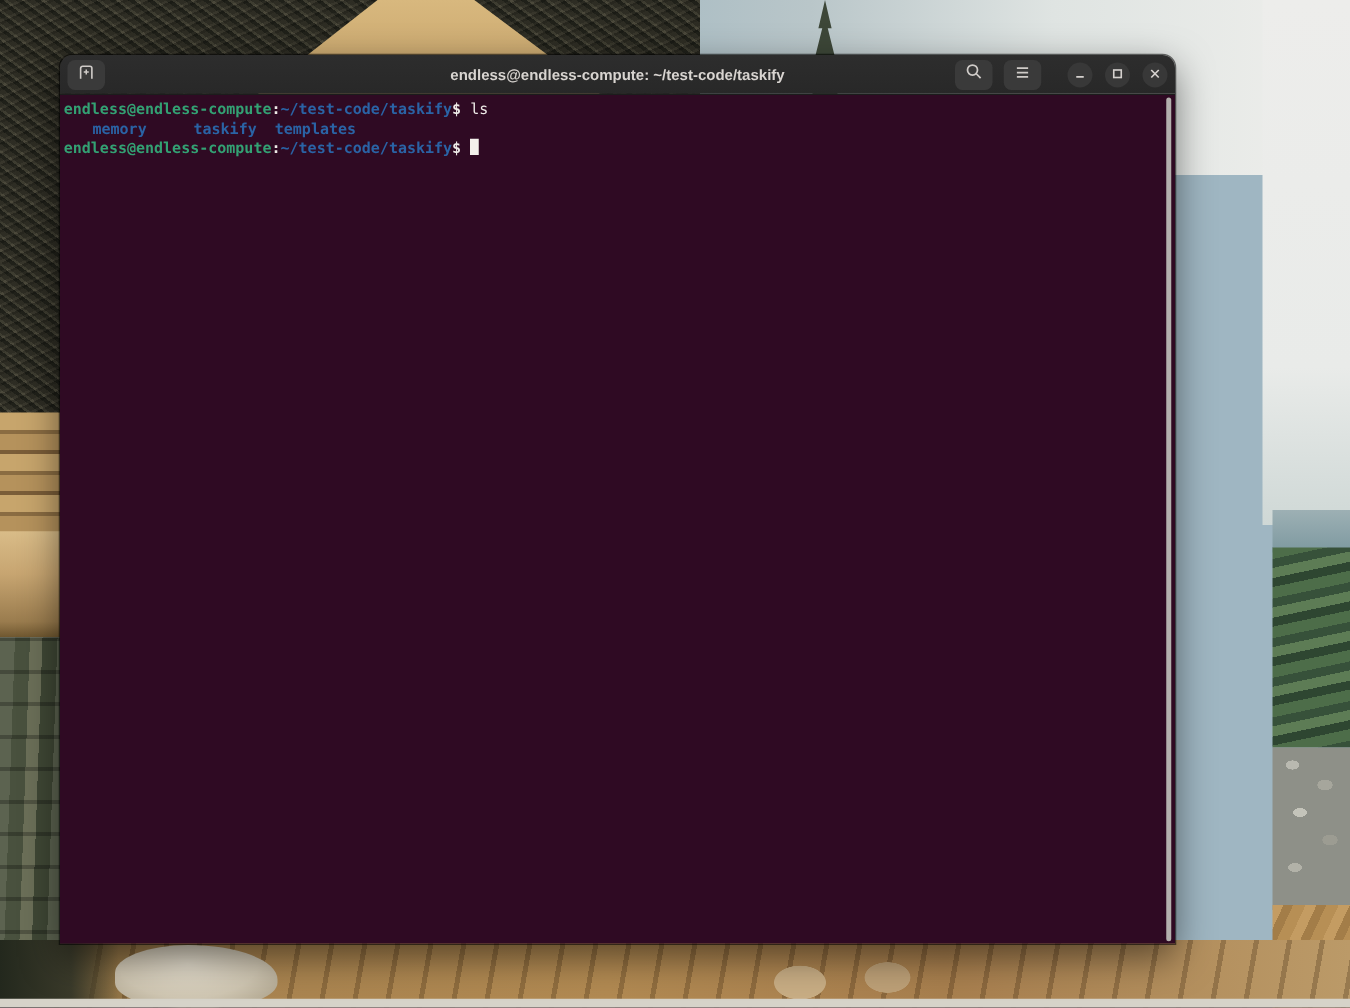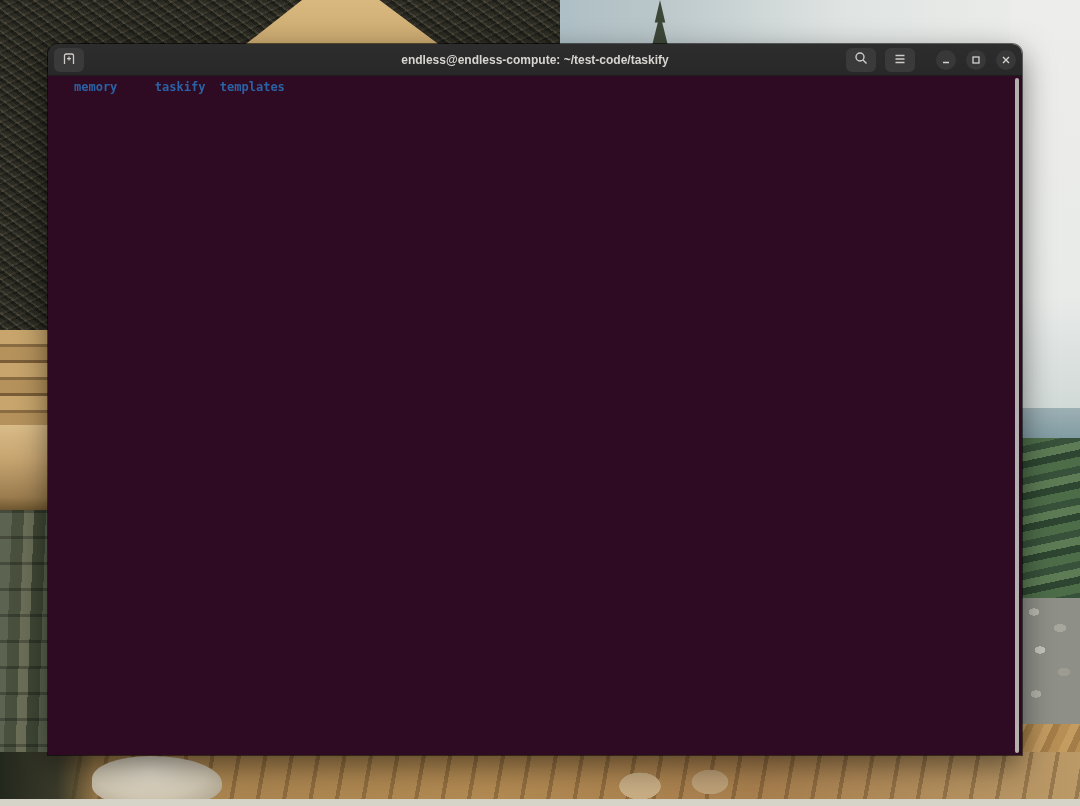--- a/index.html
+++ b/index.html
@@ -54,21 +54,21 @@
   #wp-bottom-shadow { left:0; top:752px; width:95px; height:54px;
     background:linear-gradient(90deg,#23281d 0%,#3a3a2a 60%,transparent 100%); }
   #wp-bottom-rocks { left:600px; top:756px; width:200px; height:50px;
     background:
       radial-gradient(34px 22px at 40px 30px,#c8ad84 60%,transparent 62%),
       radial-gradient(30px 20px at 110px 26px,#bda077 60%,transparent 62%),
       transparent; }
   #wp-bottom-edge { left:0; top:799px; width:1080px; height:7px; background:#d6d3c9; }
 
   
-  #window { position:absolute; left:48px; top:44px; width:974px; height:711px;
+  #window { position:absolute; left:48px; top:44px; width:892px; height:711px;
     border-radius:10px 10px 0 0; box-shadow:0 10px 30px rgba(0,0,0,.5), 0 0 0 1px rgba(0,0,0,.55);
     display:flex; flex-direction:column; overflow:hidden; }
   #titlebar { height:32px; background:linear-gradient(180deg,#2d2d2d,#282828);
     display:flex; align-items:center; padding:0 6px; flex:0 0 32px;
     border-bottom:1px solid #1c1c1c; }
   #title { position:absolute; left:0; right:0; text-align:center;
     color:#d8d4d0; font-size:12px; font-weight:bold; pointer-events:none; }
   .tb-btn { width:30px; height:24px; border-radius:6px; background:#3a3a3a;
     display:flex; align-items:center; justify-content:center; z-index:2; }
   .tb-circle { width:20px; height:20px; border-radius:50%; background:#383838;
@@ -159,16 +159,18 @@
             <svg width="10" height="10" viewBox="0 0 10 10">
                 <path d="M2 2 L8 8 M8 2 L2 8" stroke="#d5d1ce" stroke-width="1.4"></path>
               </svg>
           </span>
         </div>
       </div>
     </div>
   </div>
 
   <div id="term">
+    <div class="line"><span class="user">endless@endless-compute</span><span class="punct">:</span><span class="path">~/test-code/taskify</span><span class="punct">$</span><span class="cmd">ls</span></div>
     <div class="line"><span class="dir">memory</span><span class="dir">taskify</span><span class="dir">templates</span></div>
+    <div class="line"><span class="user">endless@endless-compute</span><span class="punct">:</span><span class="path">~/test-code/taskify</span><span class="punct">$</span><span class="cursor"></span></div>
     <div id="scrollbar"></div>
   </div>
 </div>
 
 </body></html>

